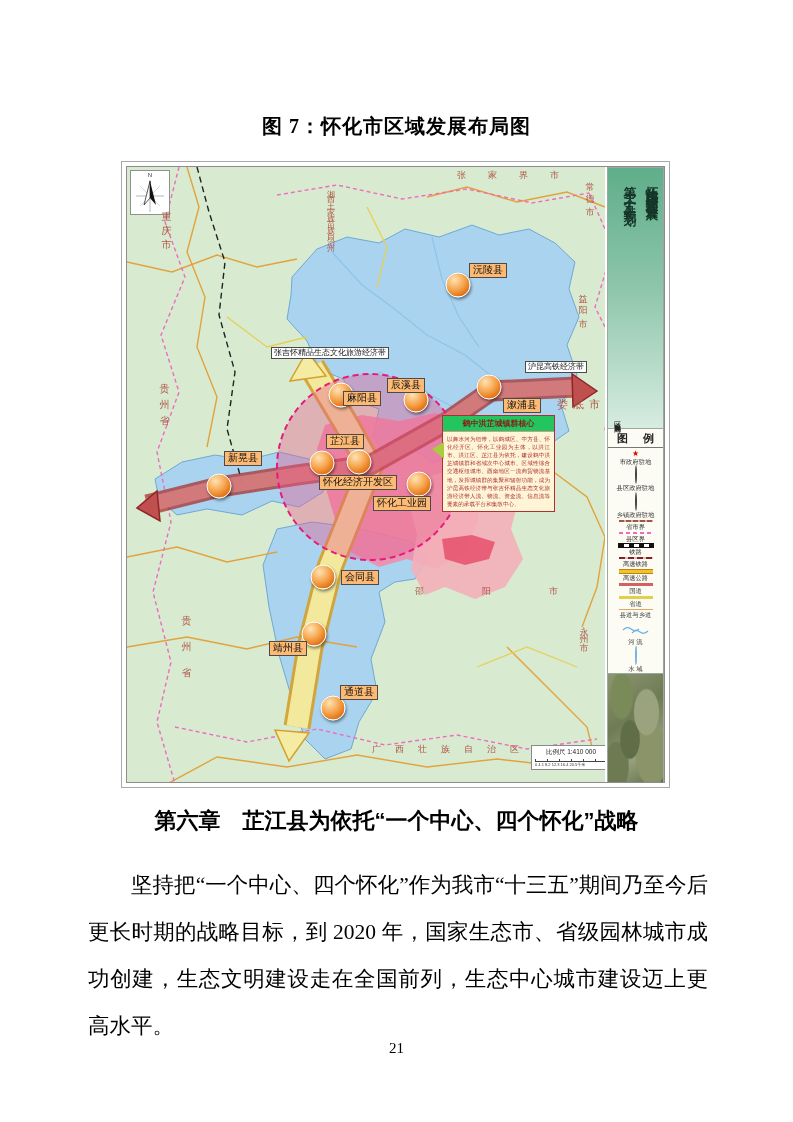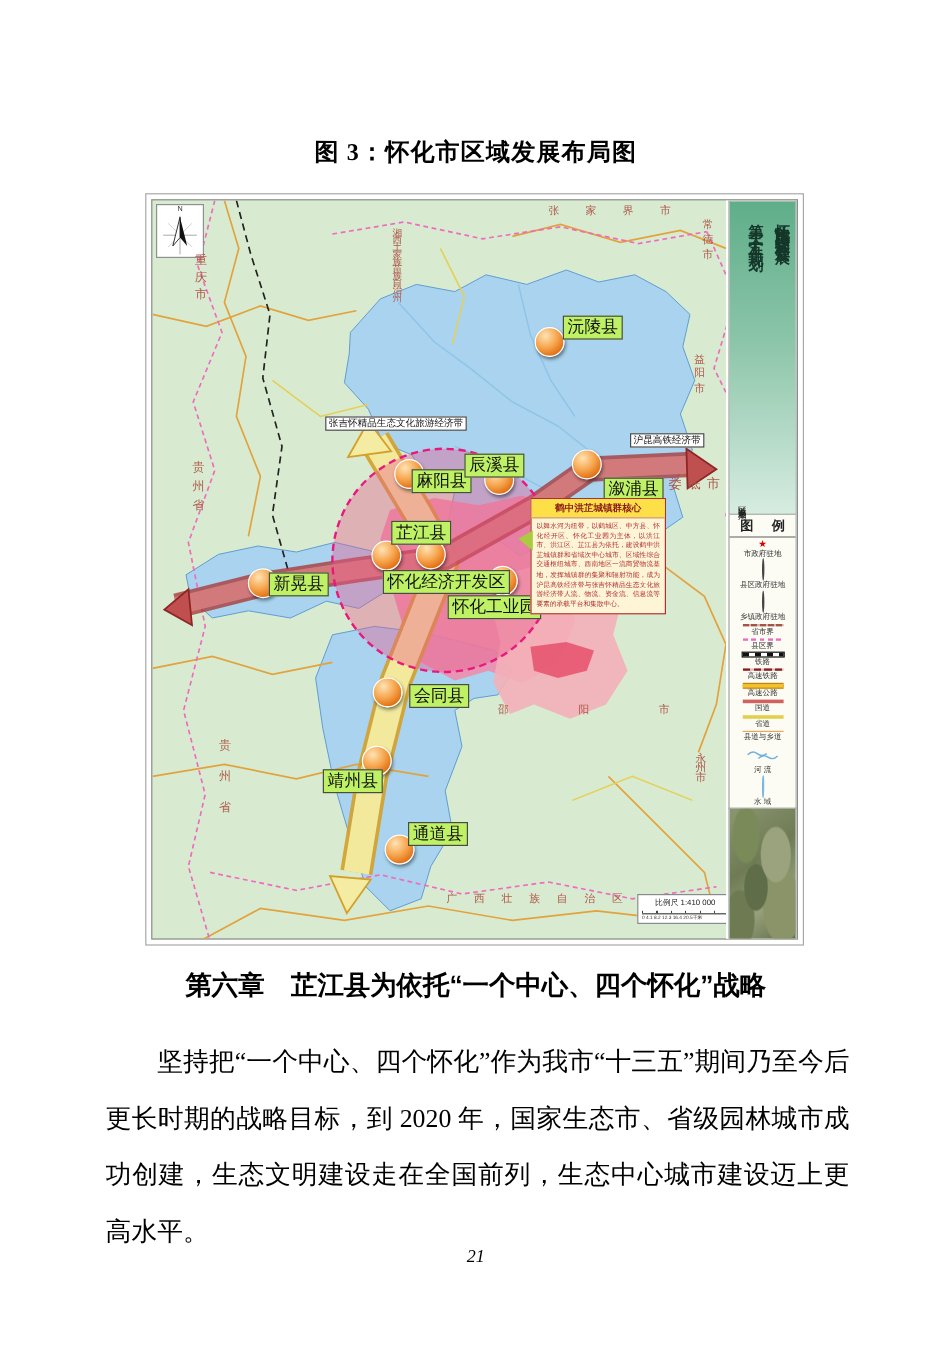--- a/index.html
+++ b/index.html
@@ -9,21 +9,21 @@
   
   .fig-title { position:absolute; top:113px; left:0; width:793px; text-align:center;
     font-size:20px; font-weight:bold; letter-spacing:1px; color:#000;
     font-family:"Liberation Serif","DejaVu Serif",serif; }
   .chapter { position:absolute; top:806px; left:0; width:793px; text-align:center;
     font-size:22px; font-weight:bold; color:#000;
     font-family:"Liberation Sans","DejaVu Sans",sans-serif; }
   .bodytext { position:absolute; top:862px; left:88px; width:620px;
     font-size:21.5px; line-height:47px; text-align:justify; text-indent:2em; color:#000; }
   .pageno { position:absolute; top:1040px; left:0; width:793px; text-align:center;
-    font-size:15px; color:#000;font-style:italic; }
+    font-size:15px; color:#000; }
 
   
   .map { position:absolute; left:121px; top:161px; padding:4px;
     border:1px solid #a8a8a8; background:#fff; }
   .map-inner { position:relative; width:539px; height:617px; border:1px solid #8c8c8c;
     background:#d8ebd1; overflow:hidden;
     font-family:"Liberation Sans","DejaVu Sans",sans-serif; }
   .map-inner svg.base { position:absolute; left:0; top:0; }
 
   
@@ -34,35 +34,35 @@
 
   
   .nb { position:absolute; color:#b0574a; white-space:nowrap; line-height:1; z-index:4; }
   .nb.v { writing-mode:vertical-rl; }
 
   
   .marker { position:absolute; width:25px; height:25px; border-radius:50%;
     transform:translate(-50%,-50%); z-index:6;
     background:radial-gradient(circle at 35% 28%, #ffe3b4, #f6a44c 45%, #e06e12 78%, #c45806);
     border:1.5px solid #fff; box-shadow:1px 2px 3px rgba(0,0,0,.45); }
-  .clabel { position:absolute; background:#bef264; border:1px solid #4a4a4a; color:#111;
-    font-size:14px; line-height:1.25; padding:0 3px; white-space:nowrap; z-index:7; }
+  .clabel { position:absolute; background:#fdba74; border:1px solid #4a4a4a; color:#111;
+    font-size:10px; line-height:1.25; padding:0 3px; white-space:nowrap; z-index:7; }
 
   
   .corlabel { position:absolute; background:#fff; border:1px solid #4a4a4a; color:#111;
     font-size:8px; line-height:1.3; padding:0 2px; white-space:nowrap; z-index:7; }
 
   
   .callout { position:absolute; left:315px; top:248px; width:113px; z-index:7;
     background:#fdf5d6; border:1px solid #b03030; }
   .callout .tip { position:absolute; left:-11px; top:26px; width:0; height:0;
     border-top:7px solid transparent; border-bottom:10px solid transparent;
     border-right:12px solid #aacb3f; }
   .callout .ctitle { font-size:8px; font-weight:bold; color:#8a1a1a; text-align:center;
-    padding:2px 0; border-bottom:1px solid #cf9b8c; background:#fde047; }
+    padding:2px 0; border-bottom:1px solid #cf9b8c; background:#22c55e; }
   .callout .cbody { font-size:5.6px; color:#b03030; line-height:1.45; padding:3px 4px;
     text-align:justify; }
 
   
   .scalebar { position:absolute; left:404px; top:578px; width:80px; z-index:7;
     background:#fff; border:1px solid #8a8a8a; padding:2px 3px; }
   .scalebar .sl { font-size:6.5px; color:#222; text-align:center; }
   .scalebar .ruler { margin-top:2px; height:3px; border-bottom:1px solid #444;
     background:repeating-linear-gradient(90deg,#444 0 1px,transparent 1px 12px); }
   .scalebar .ticks { font-size:4px; color:#333; white-space:nowrap; overflow:hidden; }
@@ -108,21 +108,21 @@
       radial-gradient(ellipse at 40% 60%, #5f6e49 0 20%, transparent 22%),
       radial-gradient(ellipse at 80% 75%, #8b9468 0 25%, transparent 27%),
       radial-gradient(ellipse at 15% 85%, #6d7a52 0 18%, transparent 20%),
       linear-gradient(145deg,#8d9671,#6e7b55 40%,#96a07a 70%,#5c6a47); }
 </style>
 </head>
 <body>
 
 <div>
 
-  <div class="fig-title">图 3：怀化市区域发展布局图</div>
+  <div class="fig-title">图 7：怀化市区域发展布局图</div>
 
   <div class="map">
     <div class="map-inner">
 
       <svg class="base" width="539" height="617" viewBox="0 0 539 617">
 
         <g>
           <path fill="#a9d3ee" stroke="#5b9bd0" stroke-width="0.8" d="M165,110 L190,82 L220,70 L252,76 L278,62 L312,70 L345,58 L372,68 L402,62 L428,76 L448,95 L442,122 L452,150 L440,178 L450,208 L434,238 L442,264 L416,282 L388,274 L362,292 L332,284 L306,296 L284,280 L262,290 L246,270 L252,242 L230,234 L216,212 L192,202 L180,174 L160,152 L164,128 Z"></path>
           <path fill="#a9d3ee" stroke="#5b9bd0" stroke-width="0.8" d="M28,312 L55,295 L88,288 L120,293 L152,285 L182,292 L200,302 L196,325 L172,340 L145,334 L115,348 L80,342 L50,348 L32,332 Z"></path>
           <path fill="#a9d3ee" stroke="#5b9bd0" stroke-width="0.8" d="M150,362 L185,355 L225,360 L258,368 L285,375 L300,392 L288,412 L268,415 L252,425 L258,455 L244,492 L250,525 L232,555 L224,582 L198,592 L178,572 L165,532 L152,488 L142,440 L136,398 Z"></path>
@@ -218,21 +218,21 @@
       <div class="marker" style="left:187px;top:467px"></div>
       <div class="marker" style="left:206px;top:541px"></div>
 
       <div class="clabel" style="left:342px;top:96px">沅陵县</div>
       <div class="clabel" style="left:216px;top:224px">麻阳县</div>
       <div class="clabel" style="left:260px;top:211px">辰溪县</div>
       <div class="clabel" style="left:376px;top:231px">溆浦县</div>
       <div class="clabel" style="left:199px;top:267px">芷江县</div>
       <div class="clabel" style="left:192px;top:308px">怀化经济开发区</div>
       <div class="clabel" style="left:246px;top:329px">怀化工业园</div>
-      <div class="clabel" style="left:97px;top:310px">新晃县</div>
+      <div class="clabel" style="left:97px;top:284px">新晃县</div>
       <div class="clabel" style="left:214px;top:403px">会同县</div>
       <div class="clabel" style="left:142px;top:474px">靖州县</div>
       <div class="clabel" style="left:213px;top:518px">通道县</div>
 
       <div class="corlabel" style="left:144px;top:180px">张吉怀精品生态文化旅游经济带</div>
       <div class="corlabel" style="left:398px;top:194px">沪昆高铁经济带</div>
 
       <div class="callout">
         <div class="tip"></div>
         <div class="ctitle">鹤中洪芷城镇群核心</div>

